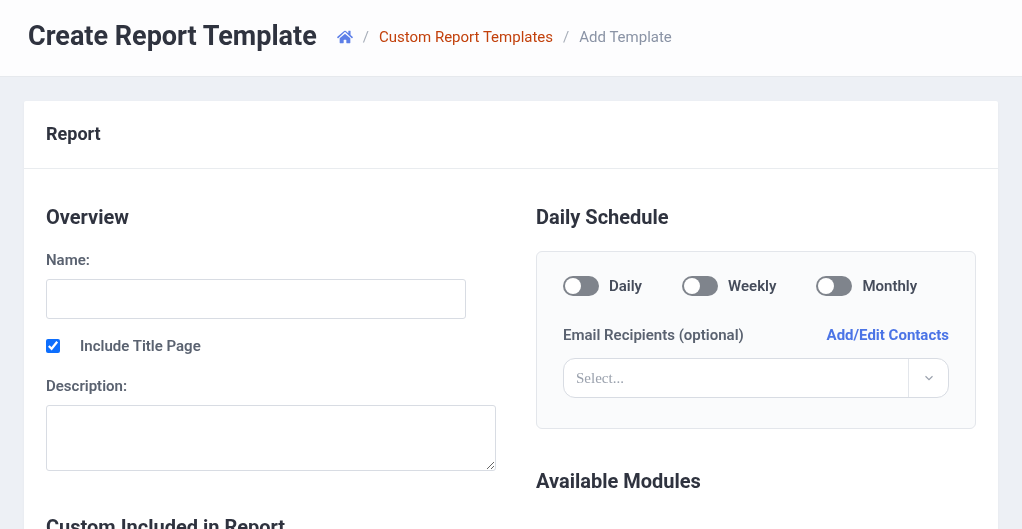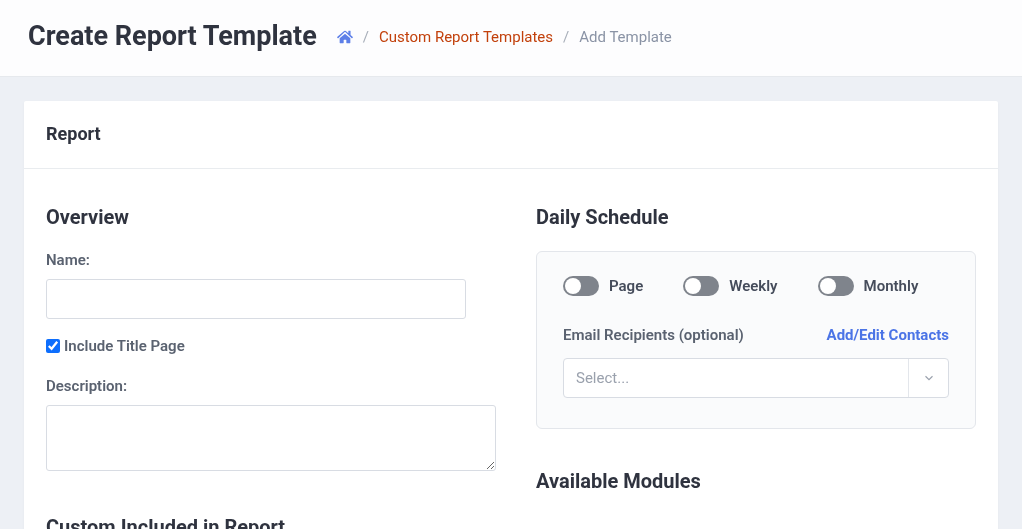--- a/index.html
+++ b/index.html
@@ -102,21 +102,21 @@
     height: 66px;
     border: 1px solid #d8dce3;
     border-radius: 3px;
     padding: 6px 10px;
     font-size: 15px;
     resize: both;
   }
   .checkbox-row {
     display: flex;
     align-items: center;
-    gap: 4px;
+    gap: 20px;
     margin: 18px 0 22px 0;
   }
   .checkbox-row input[type=checkbox] {
     width: 14px;
     height: 14px;
     accent-color: #0d6efd;
   }
   .checkbox-row label {
     font-size: 15px;
     font-weight: 600;
@@ -178,24 +178,25 @@
   }
   .recipients-link {
     font-size: 15px;
     font-weight: 700;
     color: #4b74e6;
     text-decoration: none;
   }
   .select-wrap {
     display: flex;
     border: 1px solid #d8dce3;
-    border-radius: 4px;
+    border-radius: 12px;
     background: #fff;
     height: 40px;
     align-items: stretch;
+    font-family: Liberation Serif, serif;
   }
   .select-value {
     flex: 1;
     display: flex;
     align-items: center;
     padding: 0 12px;
     font-size: 15px;
     color: #9aa1ad;
   }
   .select-indicator {
@@ -261,21 +262,21 @@
         <h3 class="lower-heading">Custom Included in Report</h3>
       </div>
 
       <div class="col-right">
         <h3 class="section-heading">Daily Schedule</h3>
 
         <div class="schedule-box">
           <div class="toggle-row">
             <div class="toggle-item">
               <div class="toggle"></div>
-              <span class="toggle-label">Page</span>
+              <span class="toggle-label">Daily</span>
             </div>
             <div class="toggle-item">
               <div class="toggle"></div>
               <span class="toggle-label">Weekly</span>
             </div>
             <div class="toggle-item">
               <div class="toggle"></div>
               <span class="toggle-label">Monthly</span>
             </div>
           </div>

